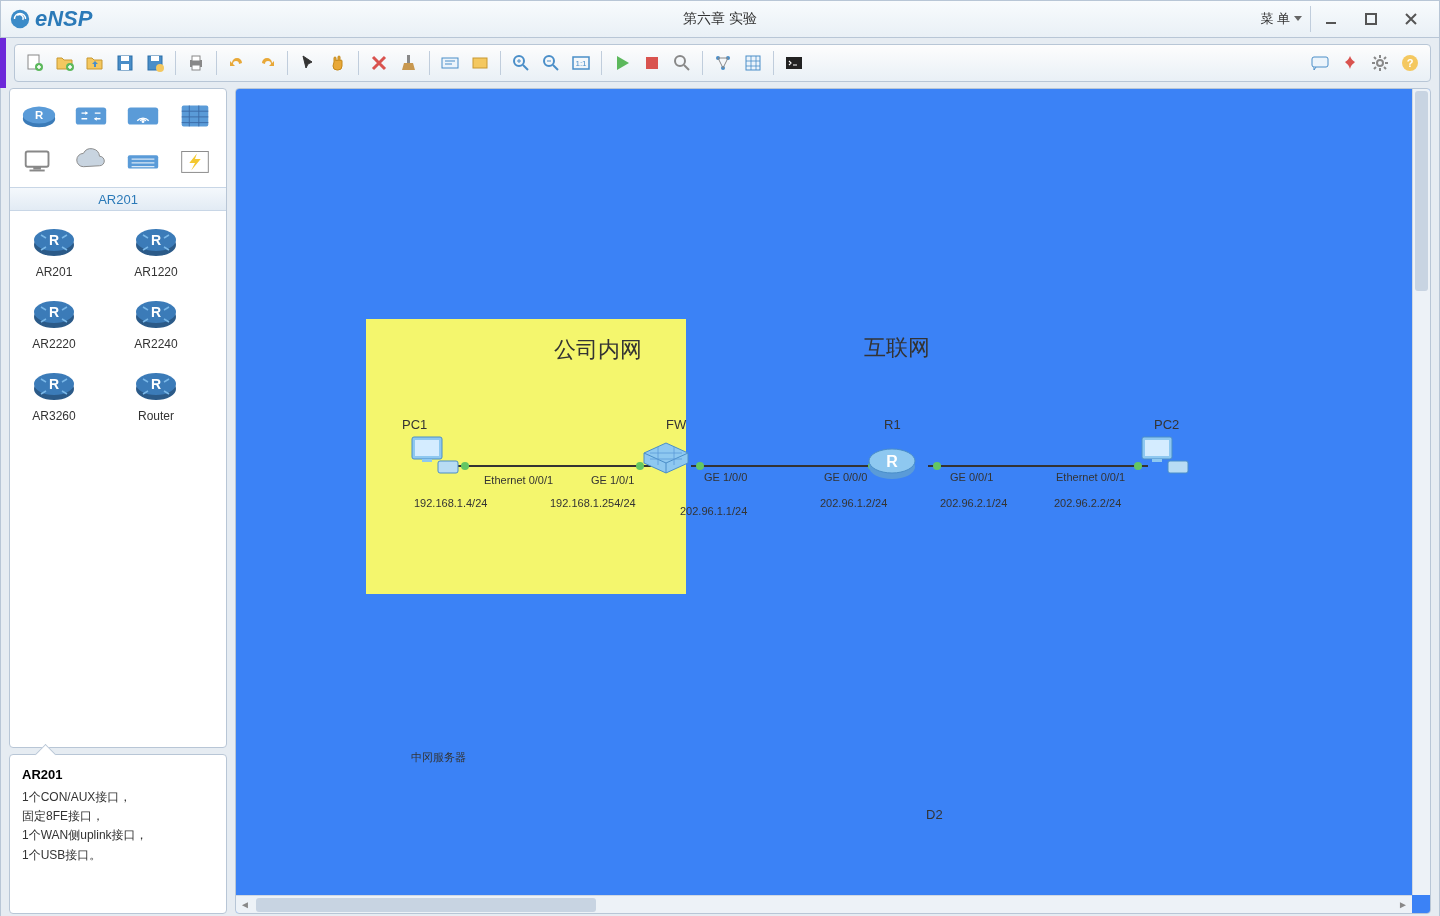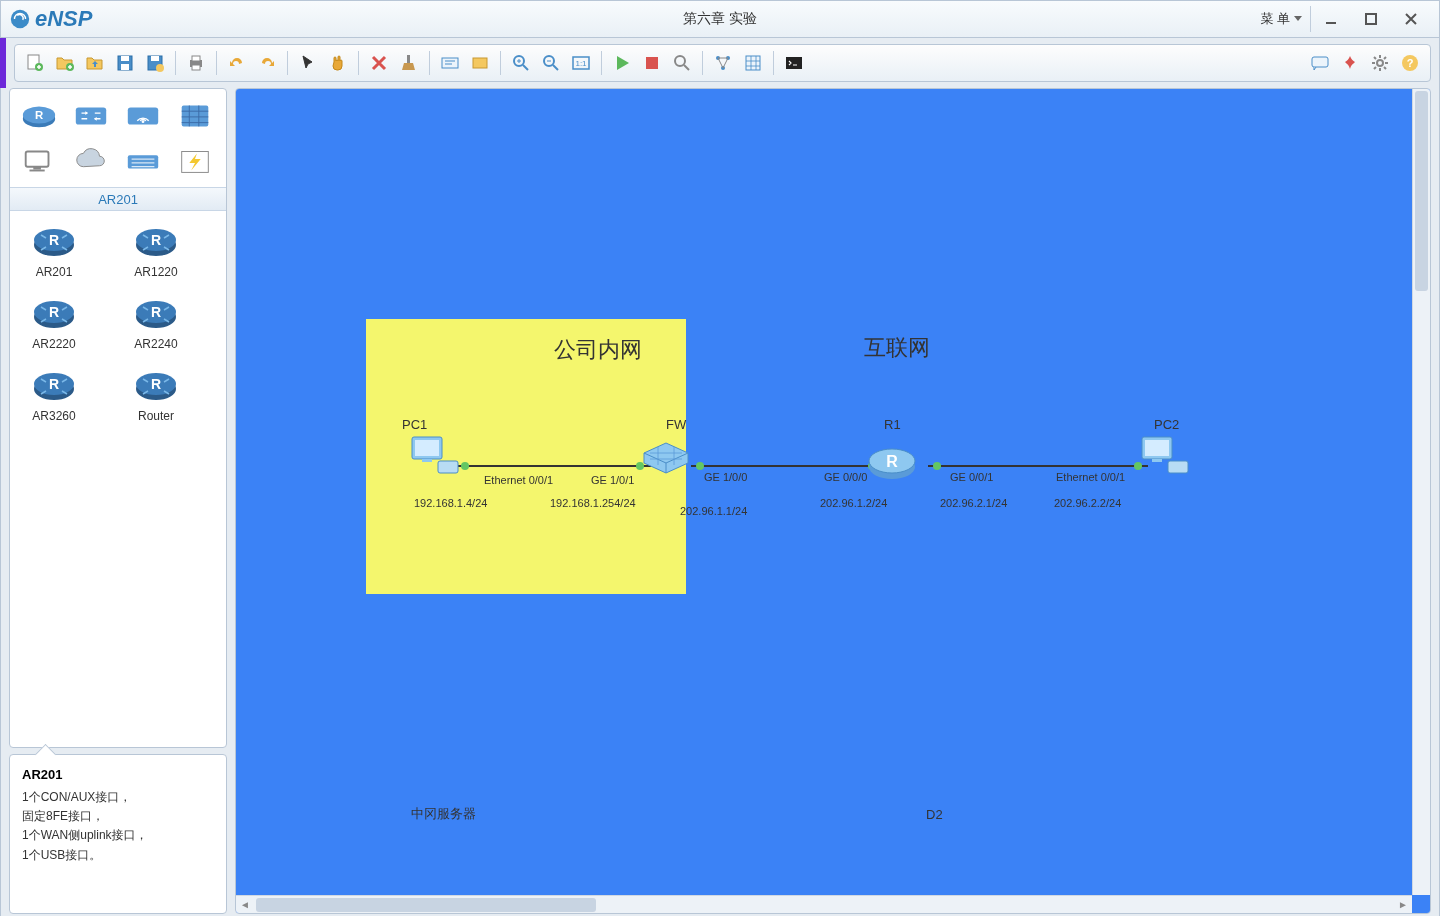--- a/index.html
+++ b/index.html
@@ -459,21 +459,21 @@
       <div class="port-label" style="left:714px; top:382px;">GE 0/0/1</div>
       <div class="port-label" style="left:820px; top:382px;">Ethernet 0/0/1</div>
 
       <div class="ip-label" style="left:178px; top:408px;">192.168.1.4/24</div>
       <div class="ip-label" style="left:314px; top:408px;">192.168.1.254/24</div>
       <div class="ip-label" style="left:444px; top:408px;margin-top:8px;">202.96.1.1/24</div>
       <div class="ip-label" style="left:584px; top:408px;">202.96.1.2/24</div>
       <div class="ip-label" style="left:704px; top:408px;">202.96.2.1/24</div>
       <div class="ip-label" style="left:818px; top:408px;">202.96.2.2/24</div>
 
-      <div class="port-label" style="left:175px; top:716px; font-size:13px;">中冈服务器</div>
+      <div class="port-label" style="left:175px; top:661px; font-size:11px;">中冈服务器</div>
       <div class="port-label" style="left:690px; top:702px; font-size:13px;margin-top:16px;">D2</div>
     </div>
 
     <div class="canvas-scroll-v"></div>
     <div class="canvas-scroll-h">
       <div class="arrow">◄</div>
       <div class="thumb" style="width:340px; margin-left:2px;"></div>
       <div style="flex:1"></div>
       <div class="arrow">►</div>
     </div>

